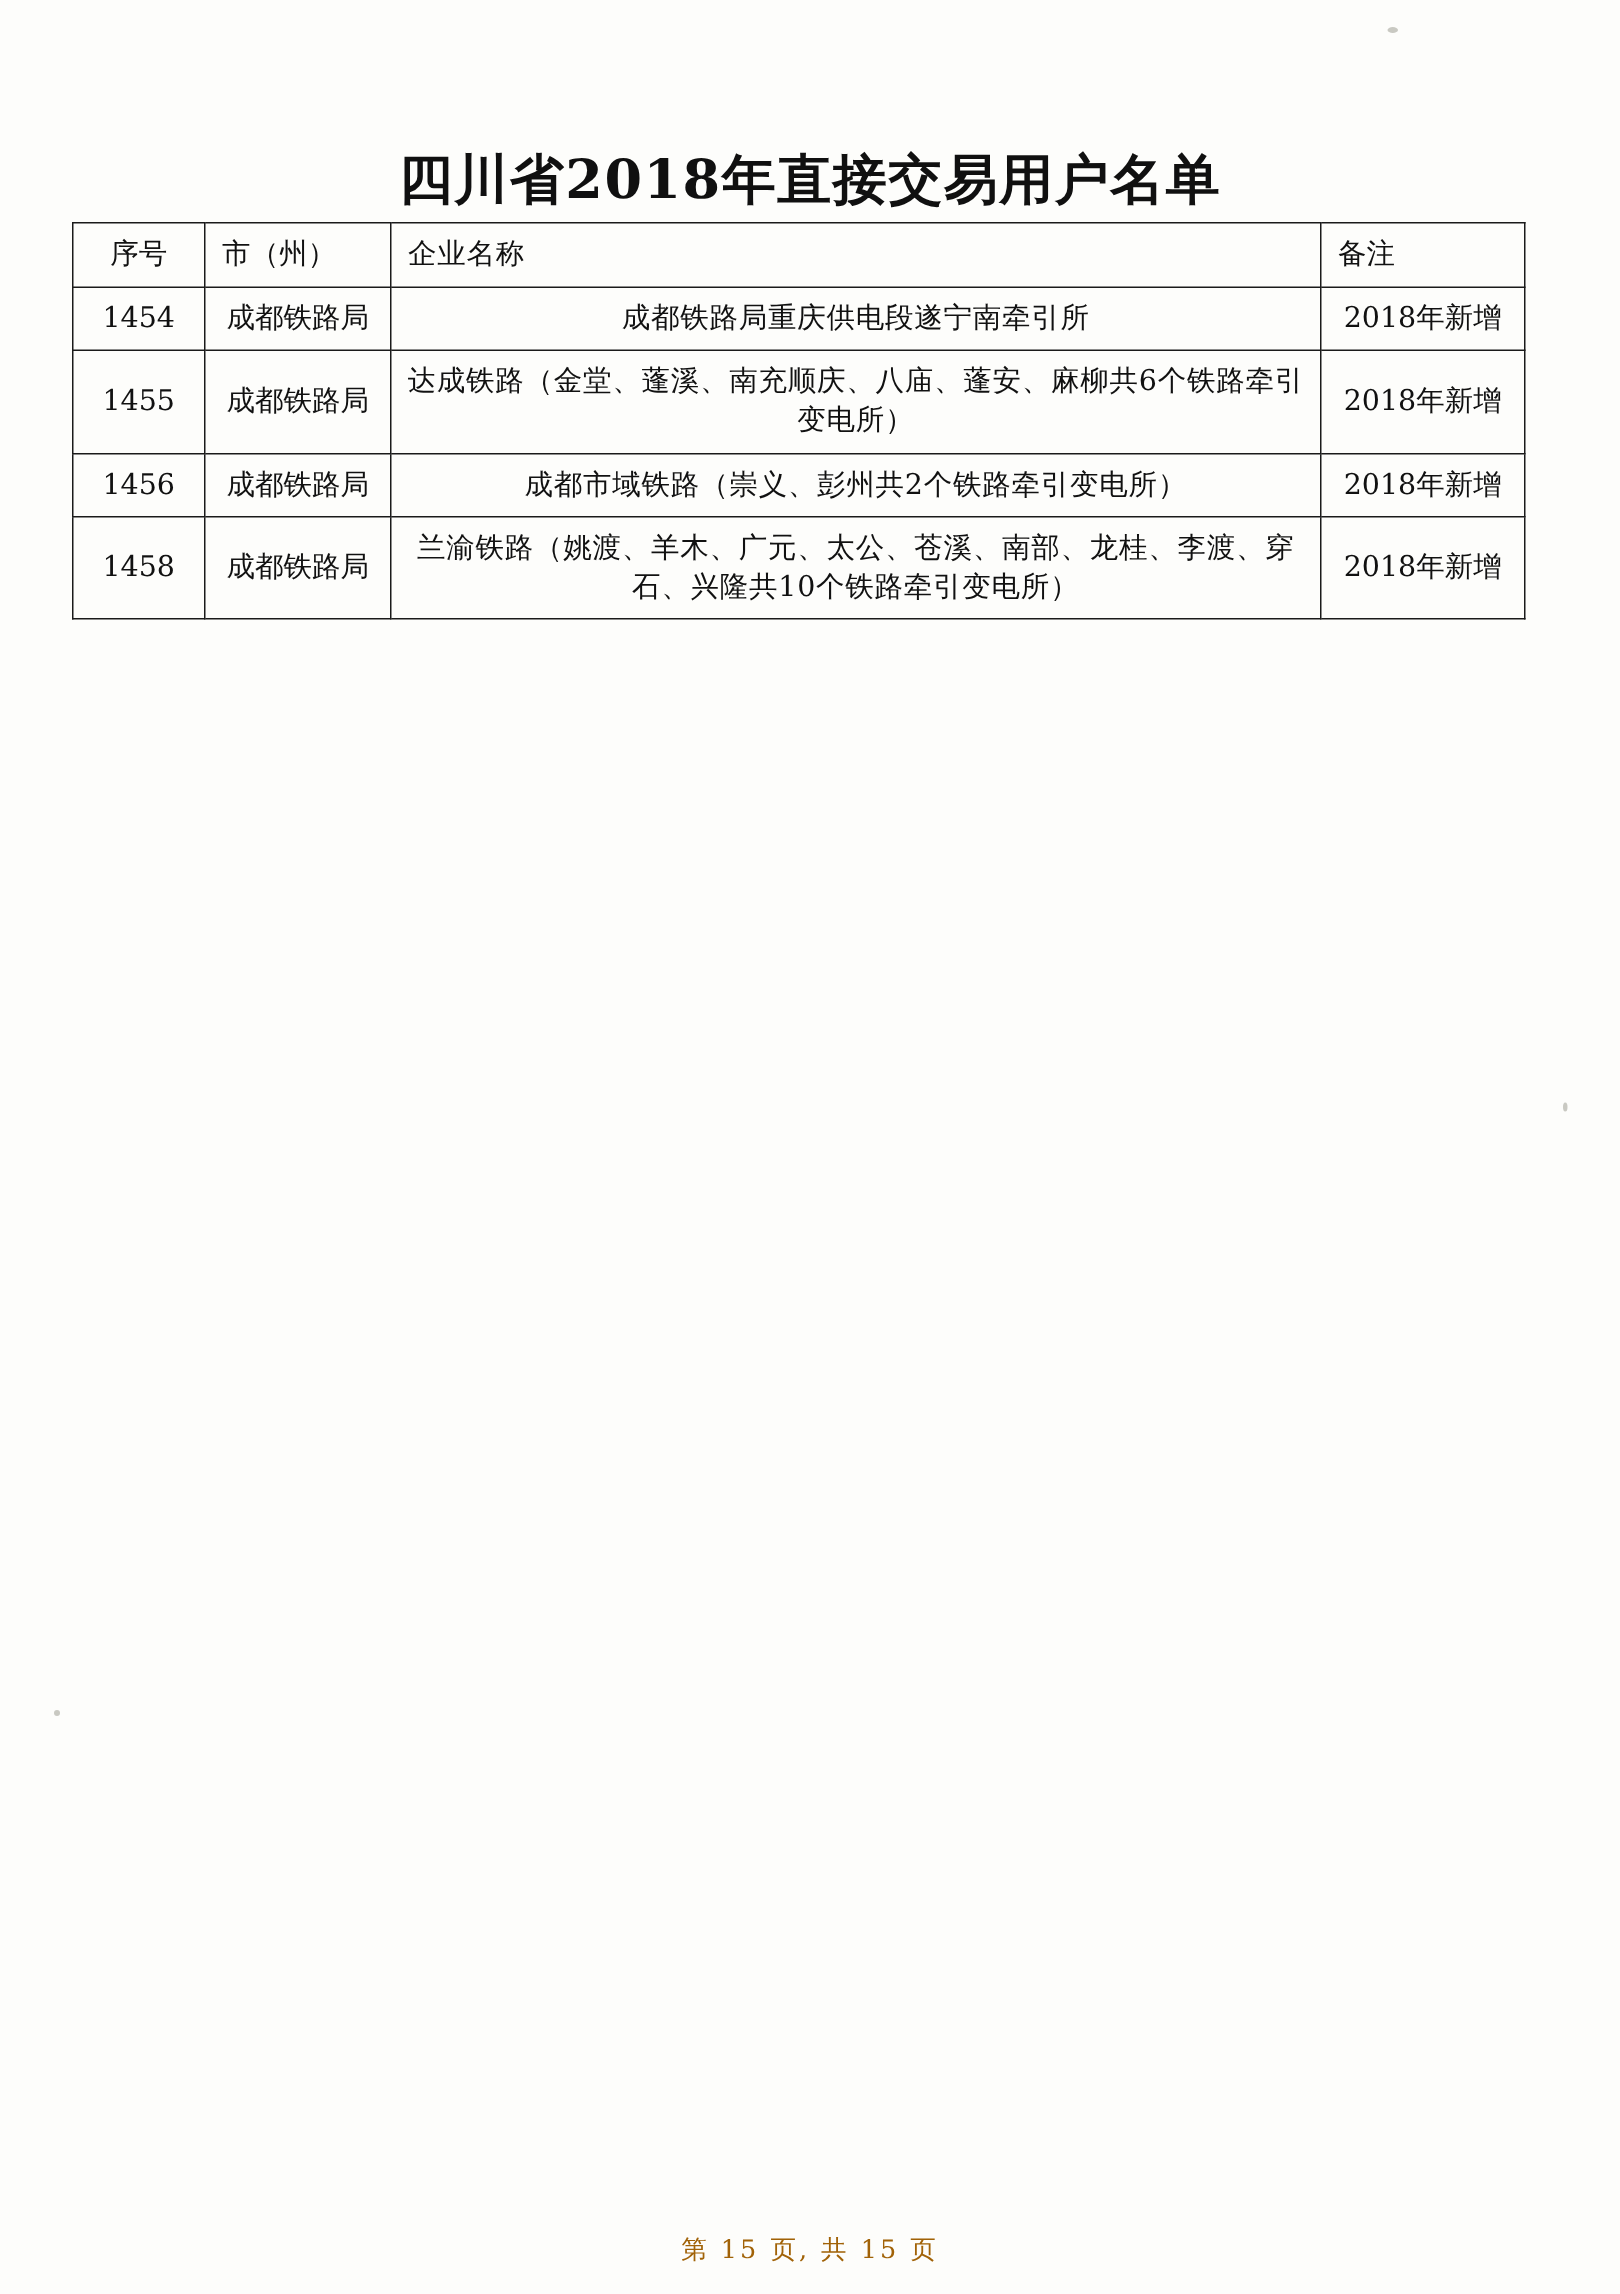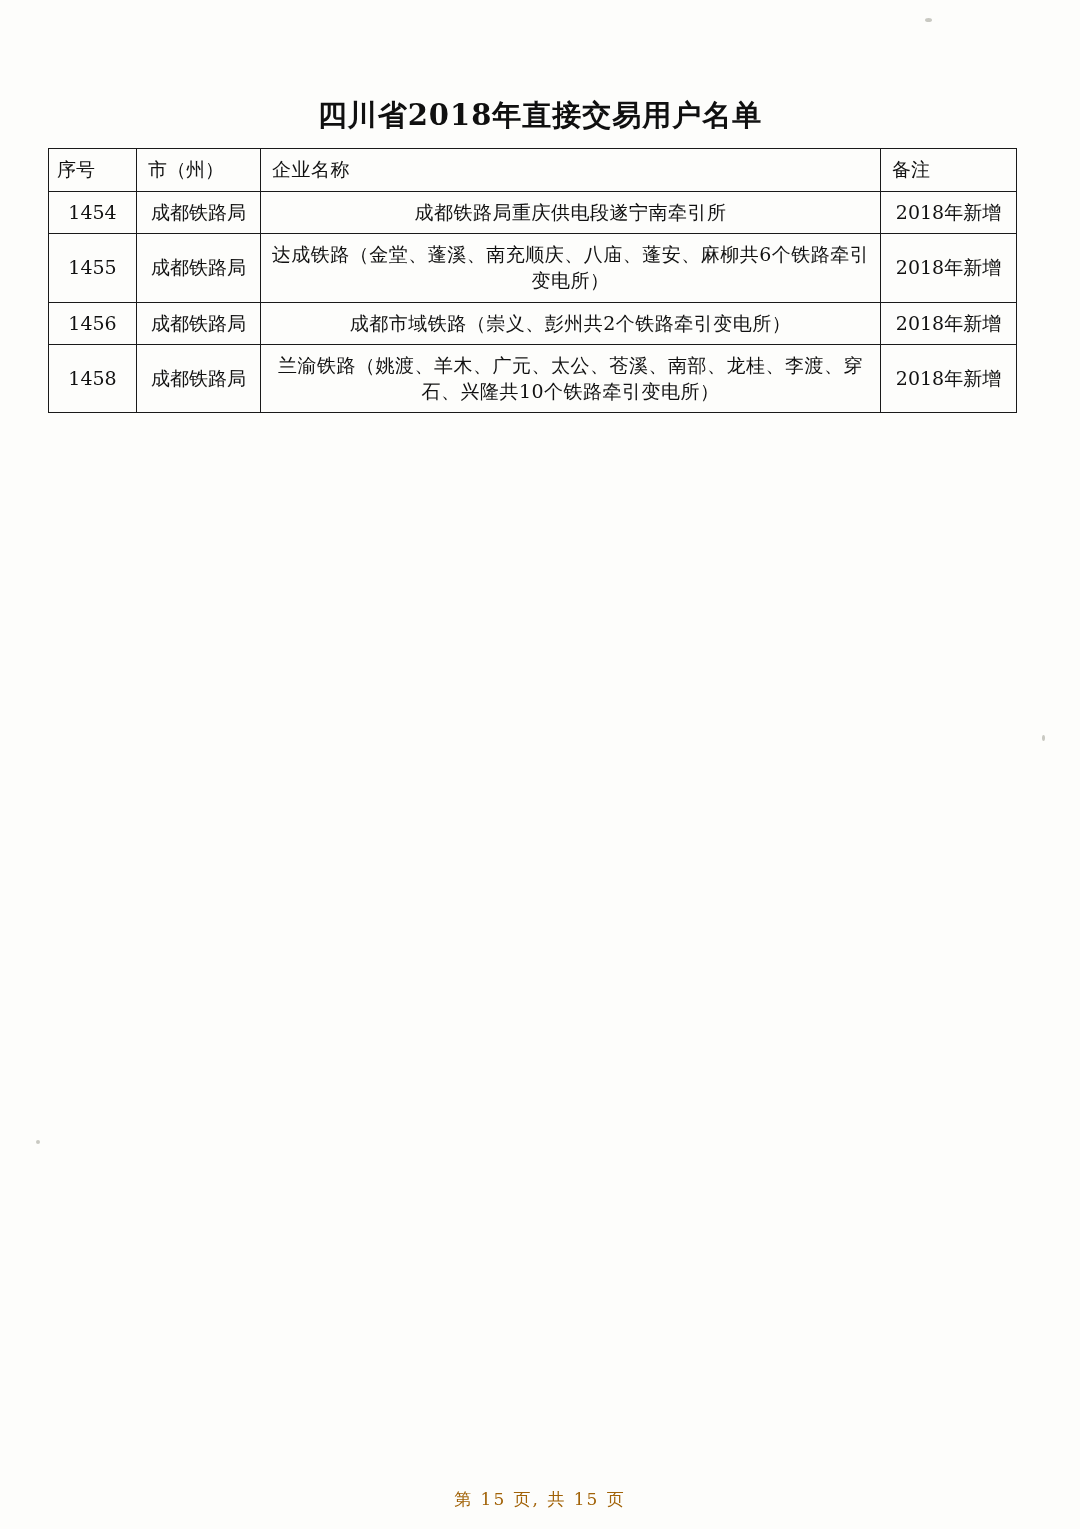--- a/index.html
+++ b/index.html
@@ -22,21 +22,21 @@
     inset: 0;
     background: #fdfdfb;
   }
 
   .doc-title {
     position: absolute;
     top: 96px;
     left: 0;
     width: 1080px;
     text-align: center;
-    font-size: 29px;
+    font-size: 36px;
     font-weight: bold;
     letter-spacing: 1px;
     font-family: "DejaVu Serif", "Liberation Serif", serif;
     color: #101010;
   }
 
   .table-wrap {
     position: absolute;
     top: 148px;
     left: 48px;
@@ -69,21 +69,21 @@
     letter-spacing: 0.5px;
   }
   tr.head td {
     font-size: 19px;
     padding: 8px;
   }
   tr.head td.name, tr.head td.city, tr.head td.note {
     text-align: left;
     padding-left: 11px;
   }
-  tr.head td.no { text-align: left; }
+  tr.head td.no { text-align: center; }
 
   .footer {
     position: absolute;
     top: 1488px;
     left: 0;
     width: 1080px;
     text-align: center;
     font-size: 17px;
     color: #a16207;
     letter-spacing: 2px;

